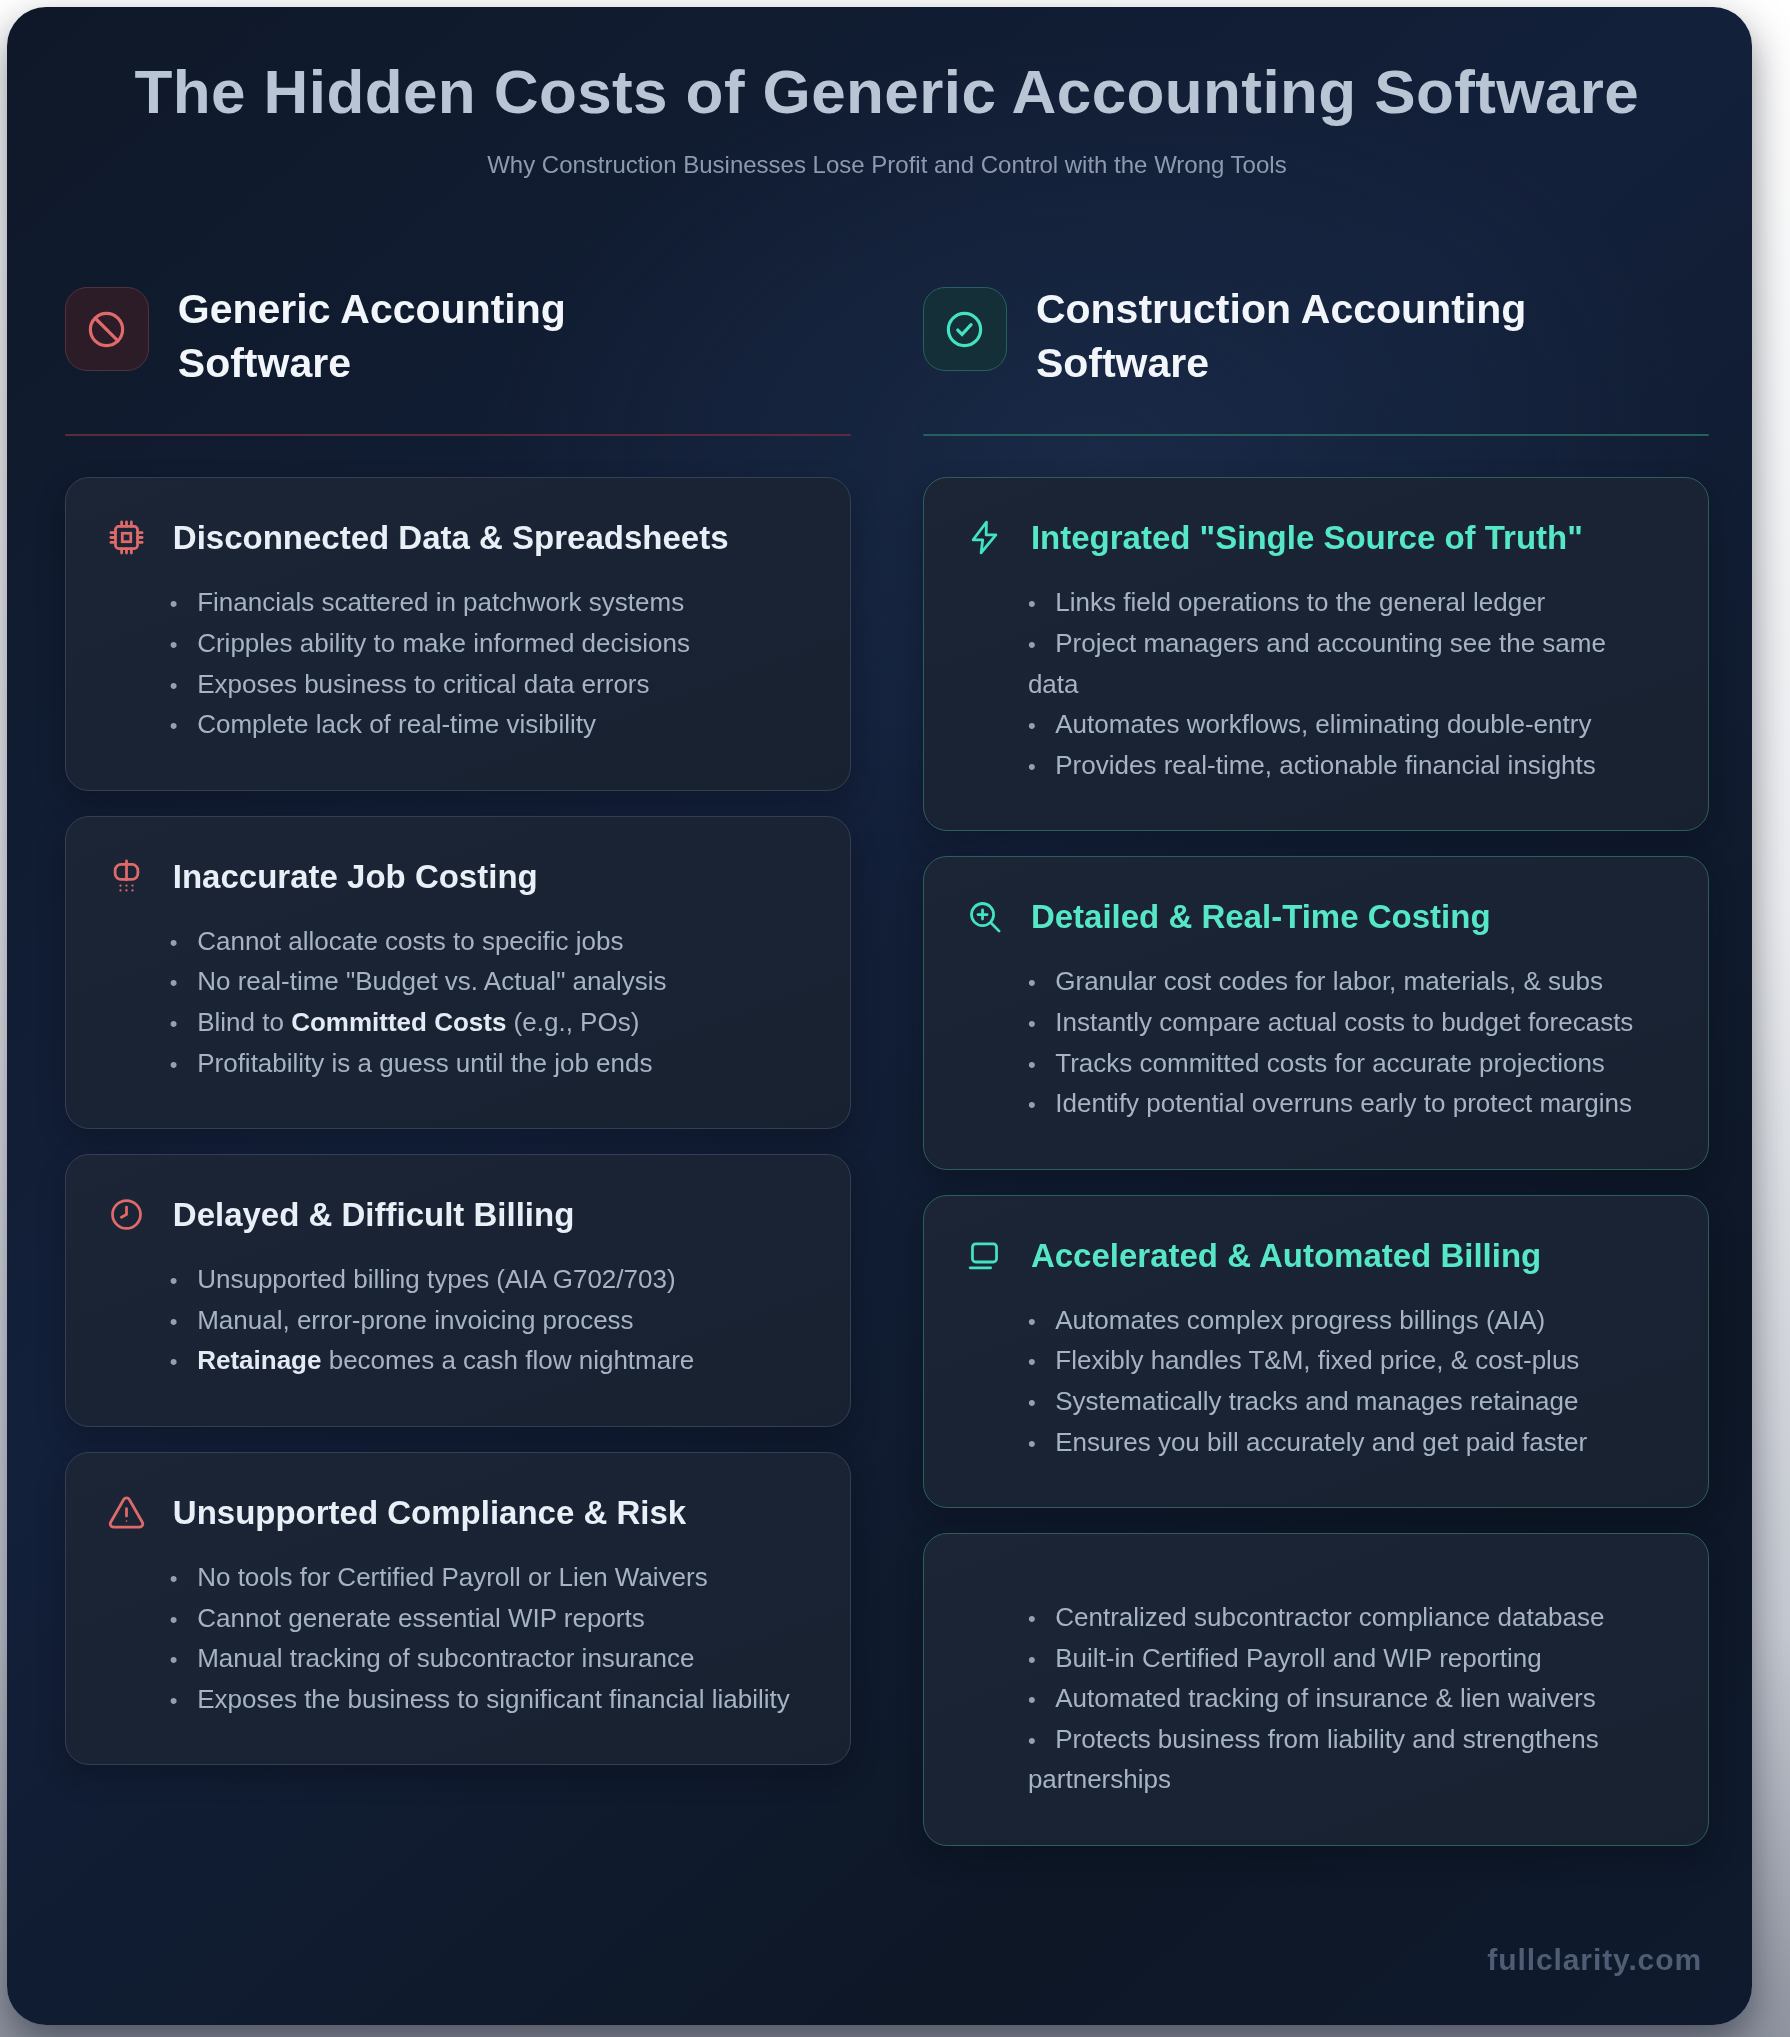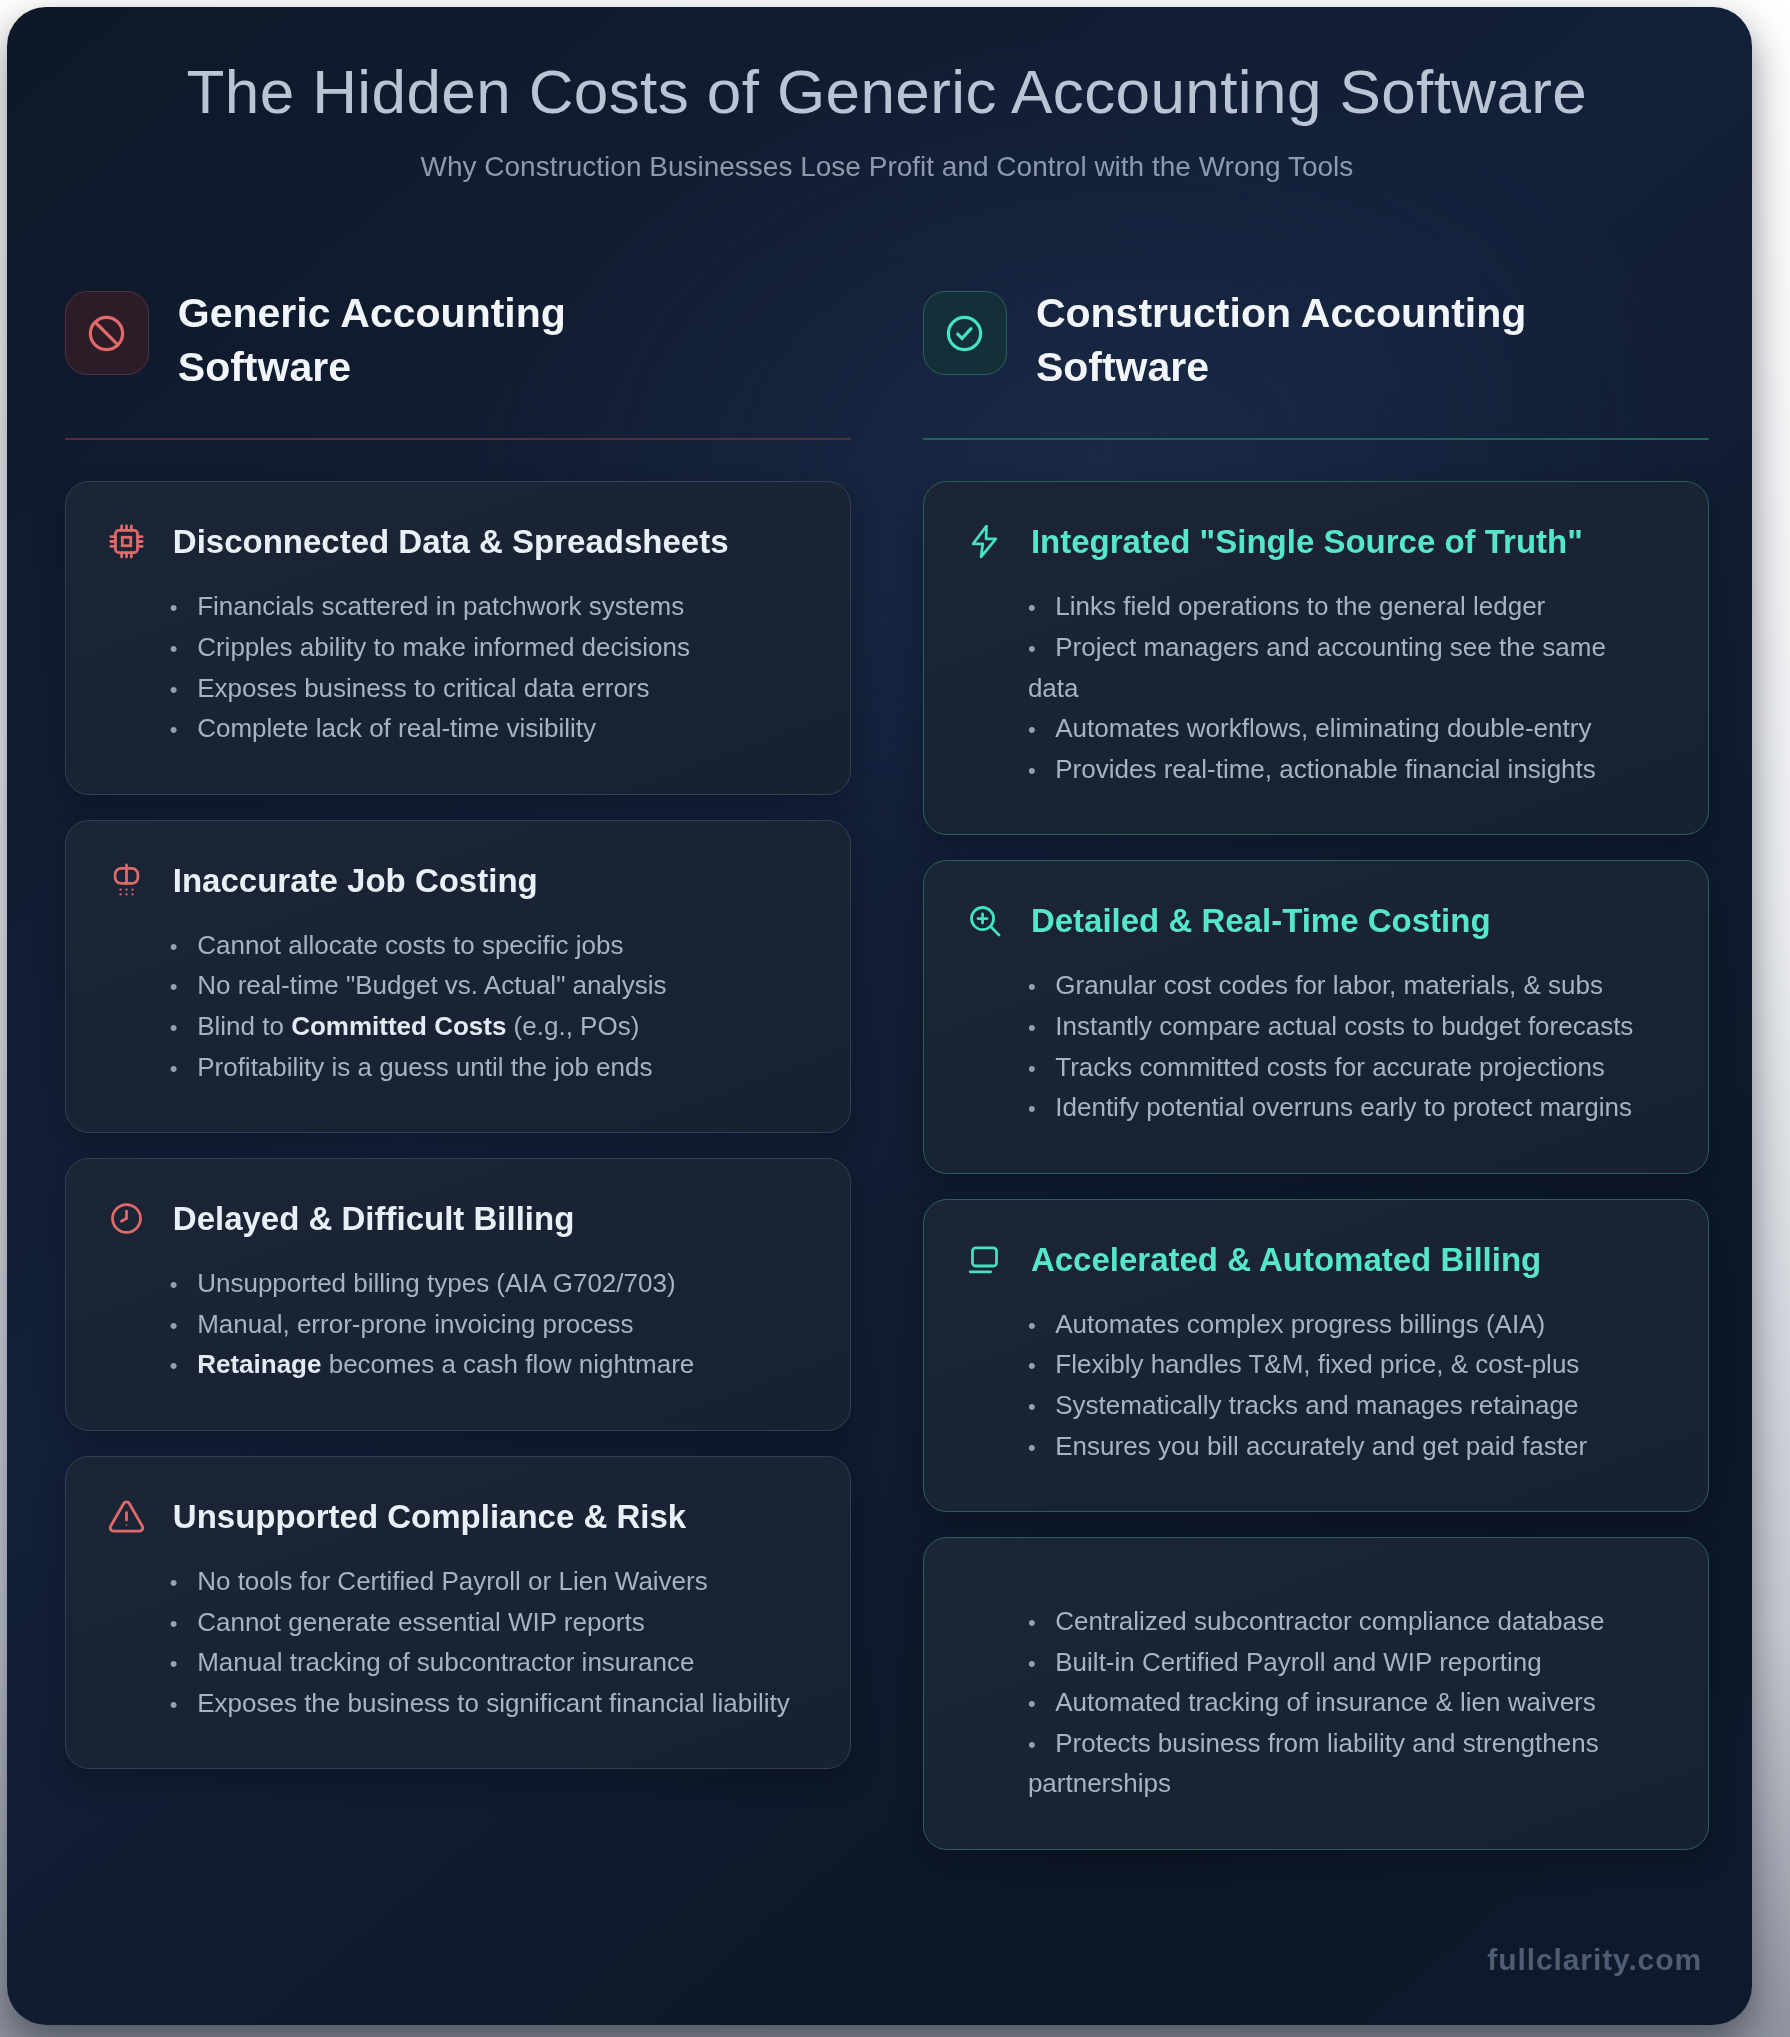--- a/index.html
+++ b/index.html
@@ -18,28 +18,28 @@
       radial-gradient(1027px 685px at 62% 22%, rgba(36,58,94,0.35) 0%, rgba(36,58,94,0) 60%),
       linear-gradient(140deg, #0e1828 0%, #13203a 42%, #0d1726 80%, #0f1a2e 100%);
     box-shadow: 0 17px 39px rgba(18,22,38,0.5);
     overflow: hidden;
   }
   .content { padding: 50px 43px 0 58px; }
 
   .page-title {
     margin: 0 auto; max-width: 1507px;
     text-align: center;
-    font-size: 62px; font-weight: 400; line-height: 1.14;
+    font-size: 62px; font-weight: 700; line-height: 1.14;
     color: #b9c5d5;
     letter-spacing: 0.4px;
   }
   .page-subtitle {
     margin: 24px auto 0;
     text-align: center;
-    font-size: 28px; font-weight: 400;
+    font-size: 24px; font-weight: 400;
     color: #8d9aae;
   }
 
   .columns {
     margin-top: 108px;
     display: grid;
     grid-template-columns: 1fr 1fr;
     column-gap: 72px;
   }
 

